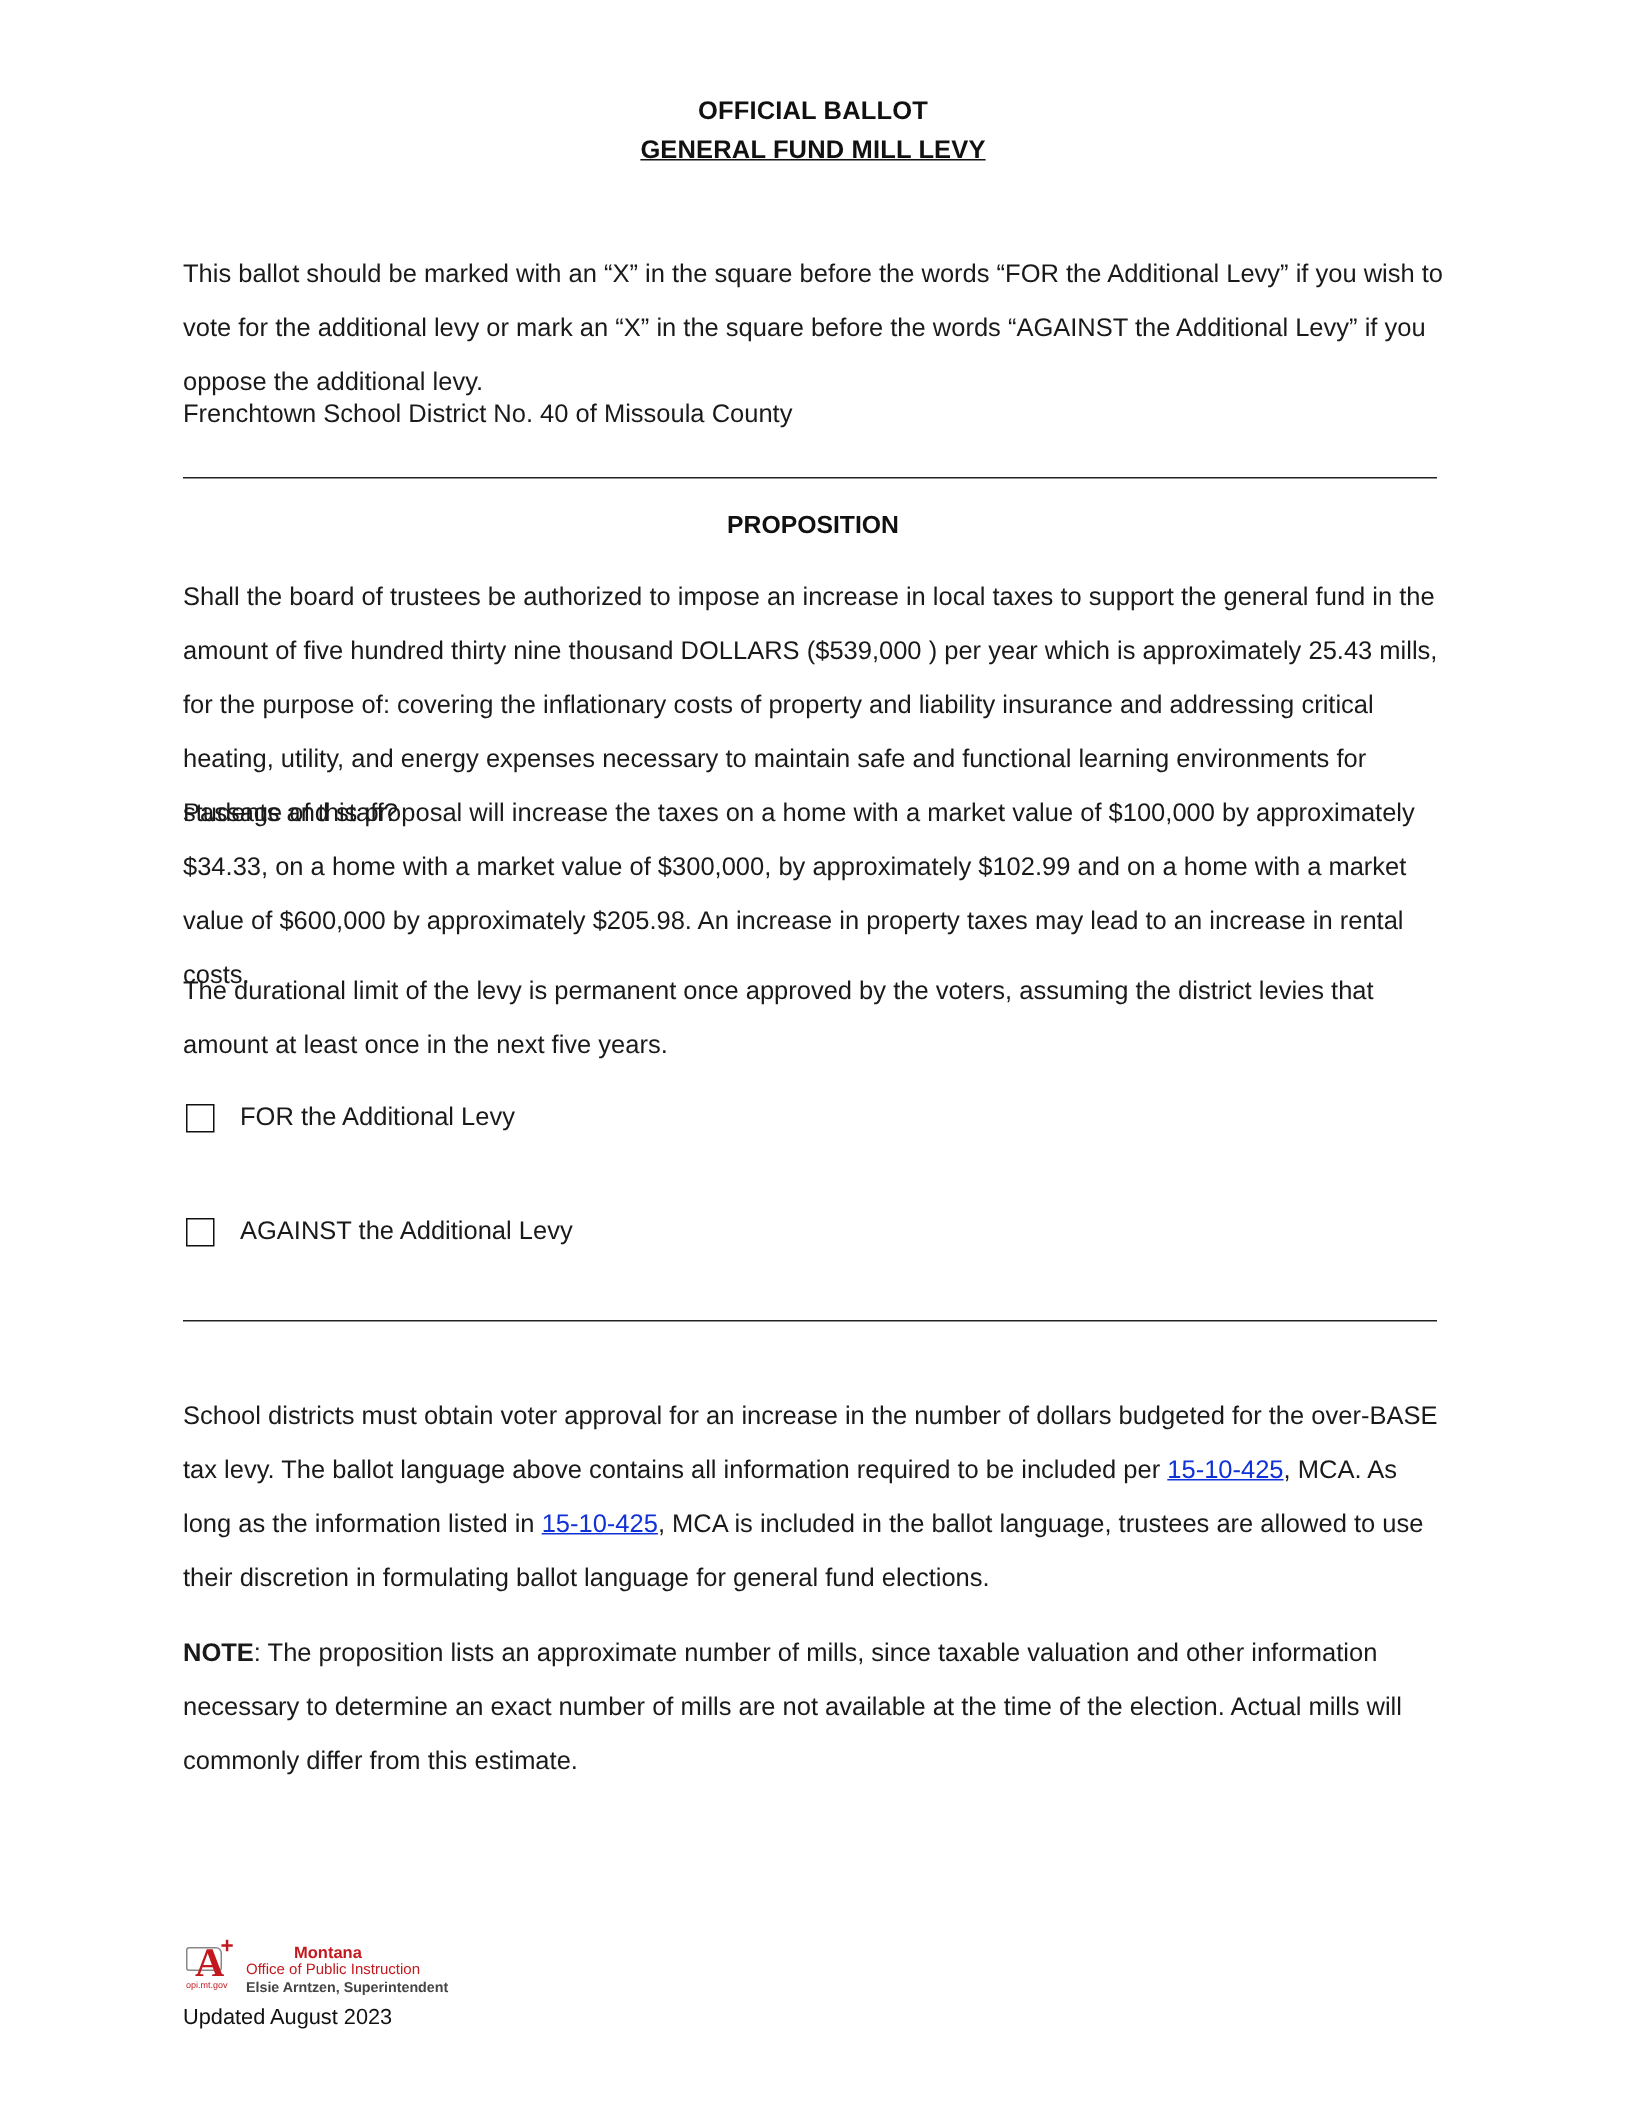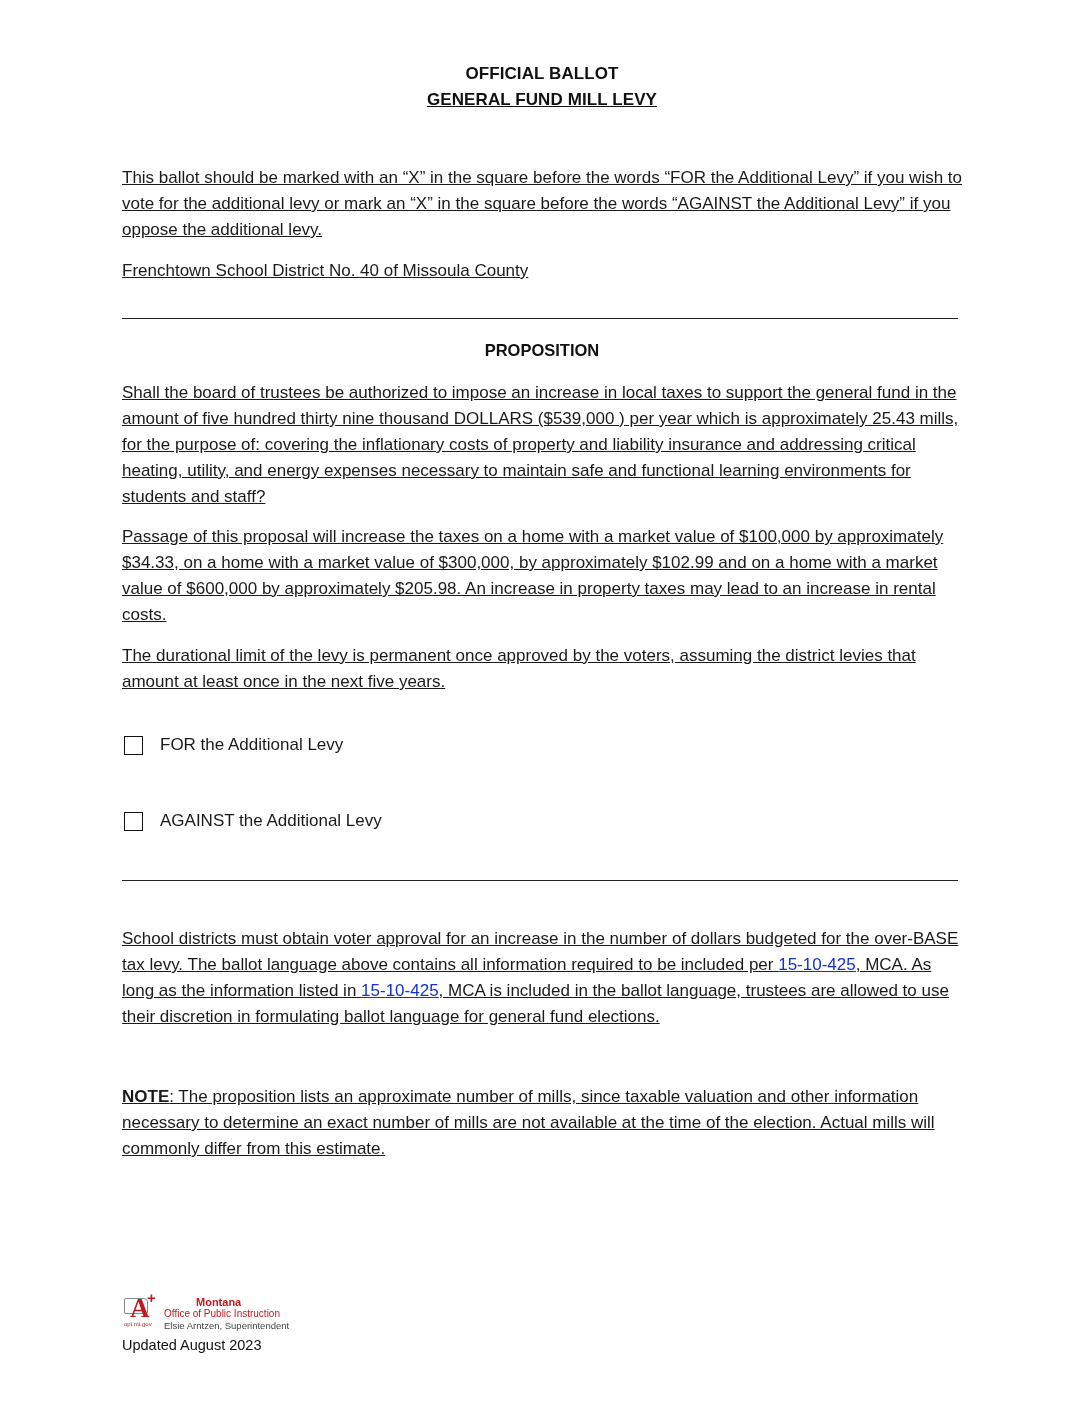--- a/index.html
+++ b/index.html
@@ -7,21 +7,21 @@
     width: 1084px; height: 1412px; position: relative; overflow: hidden;
     font-family: "Liberation Sans", sans-serif; color: #111;
   }
   .page { position: absolute; left: 0; top: 0; width: 1084px; height: 1234px; }
   .title {
     position: absolute; left: 0; width: 1084px; text-align: center;
     font-weight: bold; font-size: 17px; letter-spacing: 0.1px;
   }
   .p {
     position: absolute; left: 122px; width: 845px;
-    font-size: 17px; line-height: 26px; color: #1a1a1a; text-decoration: underline;
+    font-size: 17px; line-height: 36px; color: #1a1a1a;
   }
   .rule {
     position: absolute; left: 122px; width: 836px; height: 0;
     border-top: 1.3px solid #222;
   }
   .prop-head {
     position: absolute; left: 0; width: 1084px; text-align: center;
     font-weight: bold; font-size: 16.5px;
   }
   .choice { position: absolute; left: 124px; display: flex; align-items: center; }
@@ -32,21 +32,21 @@
   .choice-label { font-size: 17px; color: #1a1a1a; }
   a.cite { color: #1030d8; text-decoration: underline; }
   .bold { font-weight: bold; }
   .logo { position: absolute; left: 124px; top: 1296px; width: 200px; height: 40px; }
   .logo .a { position: absolute; left: 6px; top: -3px; font-size: 27px; font-weight: bold; color: #c2191f; font-family: "Liberation Serif", serif; }
   .logo .plus { position: absolute; left: 23px; top: -7px; font-size: 15px; font-weight: bold; color: #c2191f; }
   .logo .mt { position: absolute; left: 0; top: 2px; width: 22px; height: 14px; border: 1px solid #888; border-radius: 2px 4px 2px 2px; }
   .logo .l1 { position: absolute; left: 40px; top: 0px; font-size: 11px; font-weight: bold; color: #c2191f; padding-left: 32px; }
   .logo .l2 { position: absolute; left: 40px; top: 12px; font-size: 10px; color: #c2191f; }
   .logo .url { position: absolute; left: 0; top: 25px; font-size: 6px; color: #c2191f; }
-  .logo .l3 { position: absolute; left: 40px; top: 24px; font-size: 9.5px; font-weight: normal; color: #444; }
+  .logo .l3 { position: absolute; left: 40px; top: 24px; font-size: 9.5px; font-weight: bold; color: #444; }
   .updated { position: absolute; left: 122px; top: 1337px; font-size: 14.5px; color: #111; }
 </style>
 </head>
 <body>
 
 <div class="page">
 
   <div class="title" style="top:64px;">OFFICIAL BALLOT</div>
   <div class="title" style="top:90px;text-decoration:underline;">GENERAL FUND MILL LEVY</div>
 

